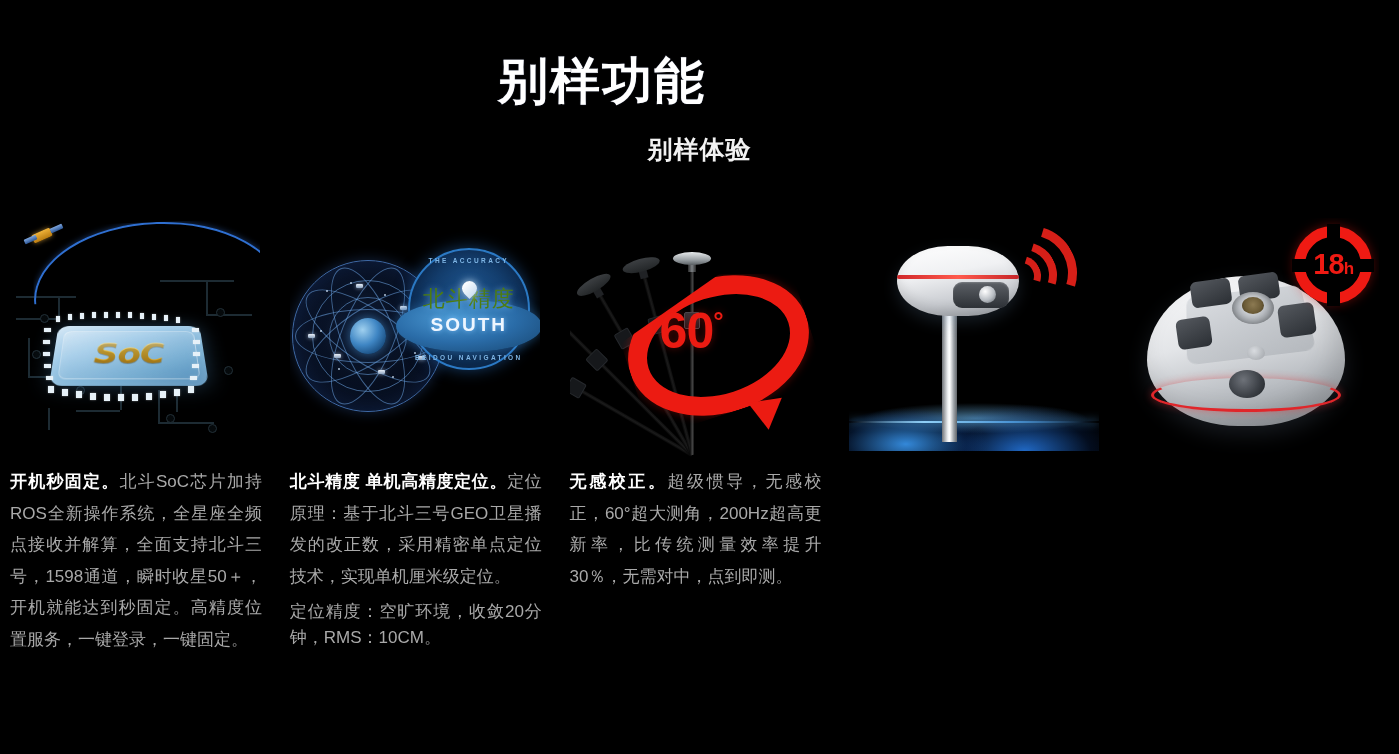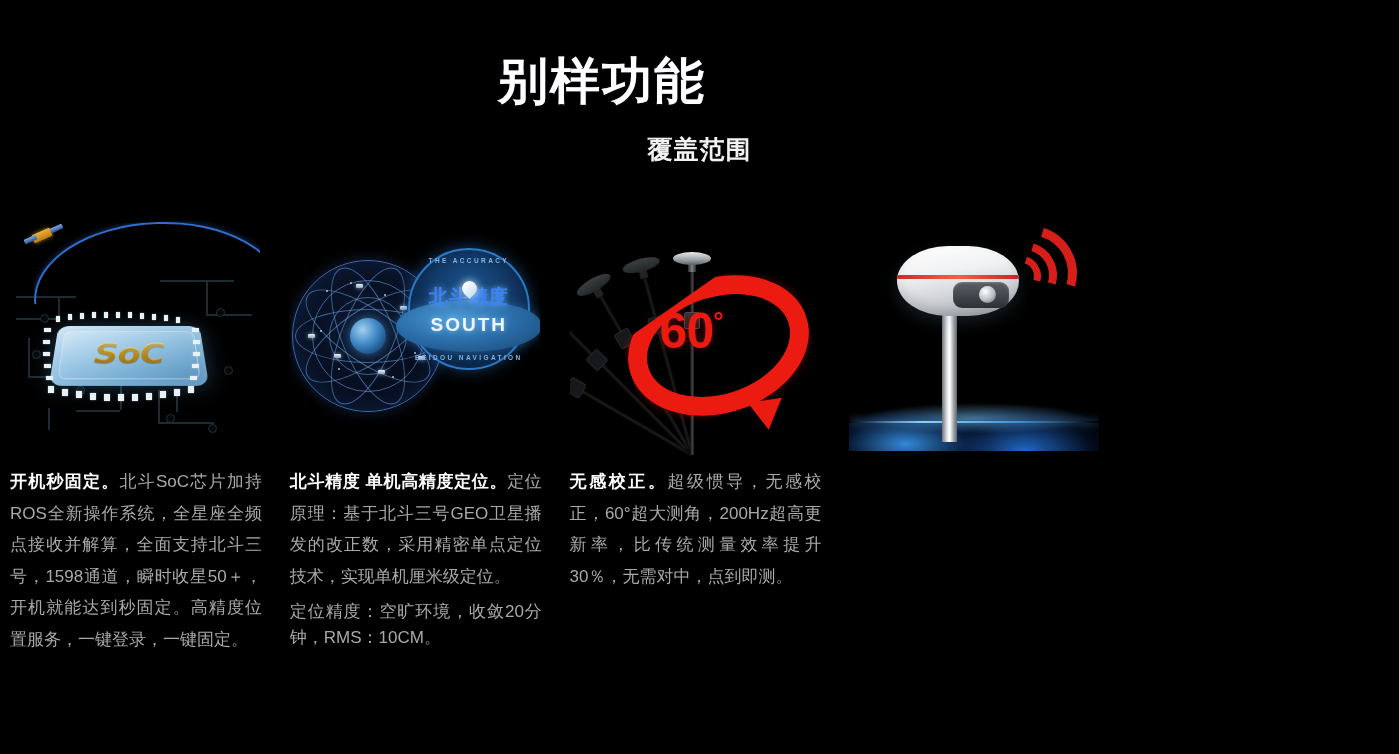--- a/index.html
+++ b/index.html
@@ -148,22 +148,22 @@
     box-shadow: 0 0 16px rgba(40,110,190,.55), inset 0 0 22px rgba(10,30,60,.8);
   }
   .badge-globe {
     position: absolute; left: -12px; top: 52px; width: 146px; height: 52px;
     border-radius: 50%;
     background: radial-gradient(ellipse at 40% 35%, #4b9ad4 0%, #2a6ca8 50%, #17456f 100%);
     box-shadow: 0 0 12px rgba(60,140,210,.45);
   }
   .badge-cn {
     position: absolute; left: 0; top: 36px; width: 100%;
-    text-align: center; font-size: 19px; font-weight: 700;
-    color: #3b82f6; letter-spacing: 1px;
+    text-align: center; font-size: 22px; font-weight: 400;
+    color: #4d7c0f; letter-spacing: 1px;
     text-shadow: 0 0 6px rgba(120,190,255,.8);
   }
   .badge-pin {
     position: absolute; left: 50%; top: 33px; width: 15px; height: 15px;
     margin-left: -7px;
     border-radius: 50% 50% 50% 0;
     transform: rotate(-45deg);
     background: linear-gradient(180deg,#ffffff,#cfe0f2);
     box-shadow: 0 0 8px rgba(220,240,255,.9);
   }
@@ -343,21 +343,21 @@
     letter-spacing: -1px;
   }
   .badge18-txt sub { font-size: 17px; vertical-align: baseline; }
 </style>
 </head>
 <body>
 
 <div class="page">
 
   <div class="hero-title">别样功能</div>
-  <div class="hero-sub">覆盖范围</div>
+  <div class="hero-sub">别样体验</div>
 
   <div class="cols">
 
     <div class="col">
       <div class="col-figure fig-soc">
         <div class="soc-board">
           <div class="soc-trace" style="left:6px;  top:78px;  width:60px; height:1.5px;"></div>
           <div class="soc-trace" style="left:6px;  top:100px; width:44px; height:1.5px;"></div>
           <div class="soc-trace" style="left:48px; top:78px;  width:1.5px; height:26px;"></div>
           <div class="soc-trace" style="left:18px; top:120px; width:1.5px; height:38px;"></div>
@@ -518,16 +518,37 @@
         <div class="recv-redline"></div>
         <div class="recv-panel"></div>
         <div class="recv-lens"></div>
         <div class="wave" style="left:152px; top:38px;  width:40px;  height:40px;  border-width:7px;"></div>
         <div class="wave" style="left:142px; top:24px;  width:66px;  height:66px;  border-width:8px;"></div>
         <div class="wave" style="left:134px; top:8px;   width:94px;  height:94px;  border-width:9px;"></div>
       </div>
     </div>
 
     <div class="col">
+      <div class="col-figure">
+        <div class="base-dome"></div>
+        <div class="base-redring"></div>
+        <div class="base-plate"></div>
+        <div class="base-pad" style="left:62px;  top:62px;  width:40px; height:26px; transform:rotate(-8deg);"></div>
+        <div class="base-pad" style="left:110px; top:56px;  width:40px; height:26px; transform:rotate(-8deg);"></div>
+        <div class="base-pad" style="left:48px;  top:100px; width:34px; height:30px; transform:rotate(-8deg);"></div>
+        <div class="base-pad" style="left:150px; top:86px;  width:36px; height:32px; transform:rotate(-8deg);"></div>
+        <div class="base-screw"></div>
+        <div class="base-screw-hole"></div>
+        <div class="base-btn"></div>
+        <div class="base-cam"></div>
+        <div class="badge18">
+          <div class="badge18-ring"></div>
+          <div class="badge18-gap" style="left:33px; top:-2px;  width:13px; height:16px;"></div>
+          <div class="badge18-gap" style="left:33px; top:64px;  width:13px; height:16px;"></div>
+          <div class="badge18-gap" style="left:-2px; top:33px;  width:16px; height:13px;"></div>
+          <div class="badge18-gap" style="left:64px; top:33px;  width:16px; height:13px;"></div>
+          <div class="badge18-txt"><span>18</span><sub>h</sub></div>
+        </div>
+      </div>
     </div>
 
   </div>
 </div>
 
 </body></html>

